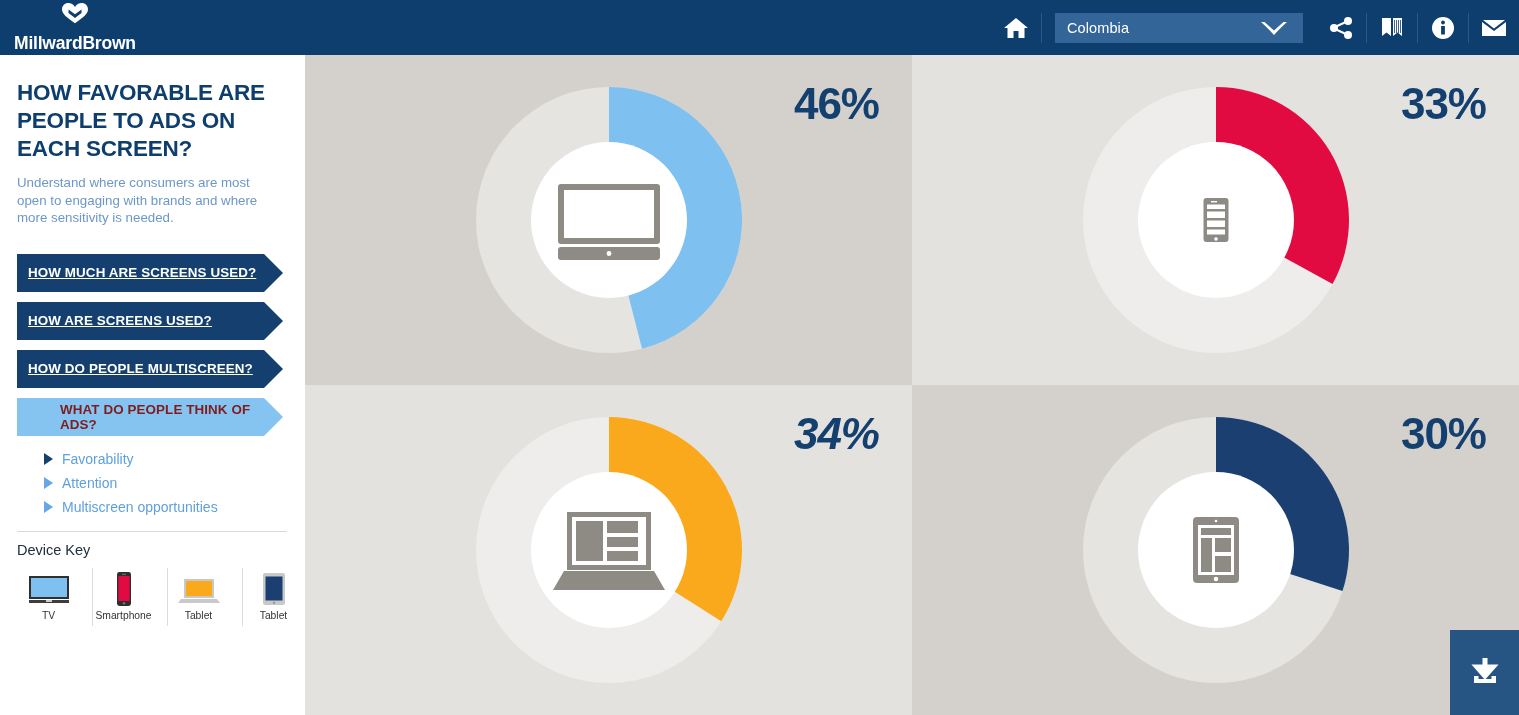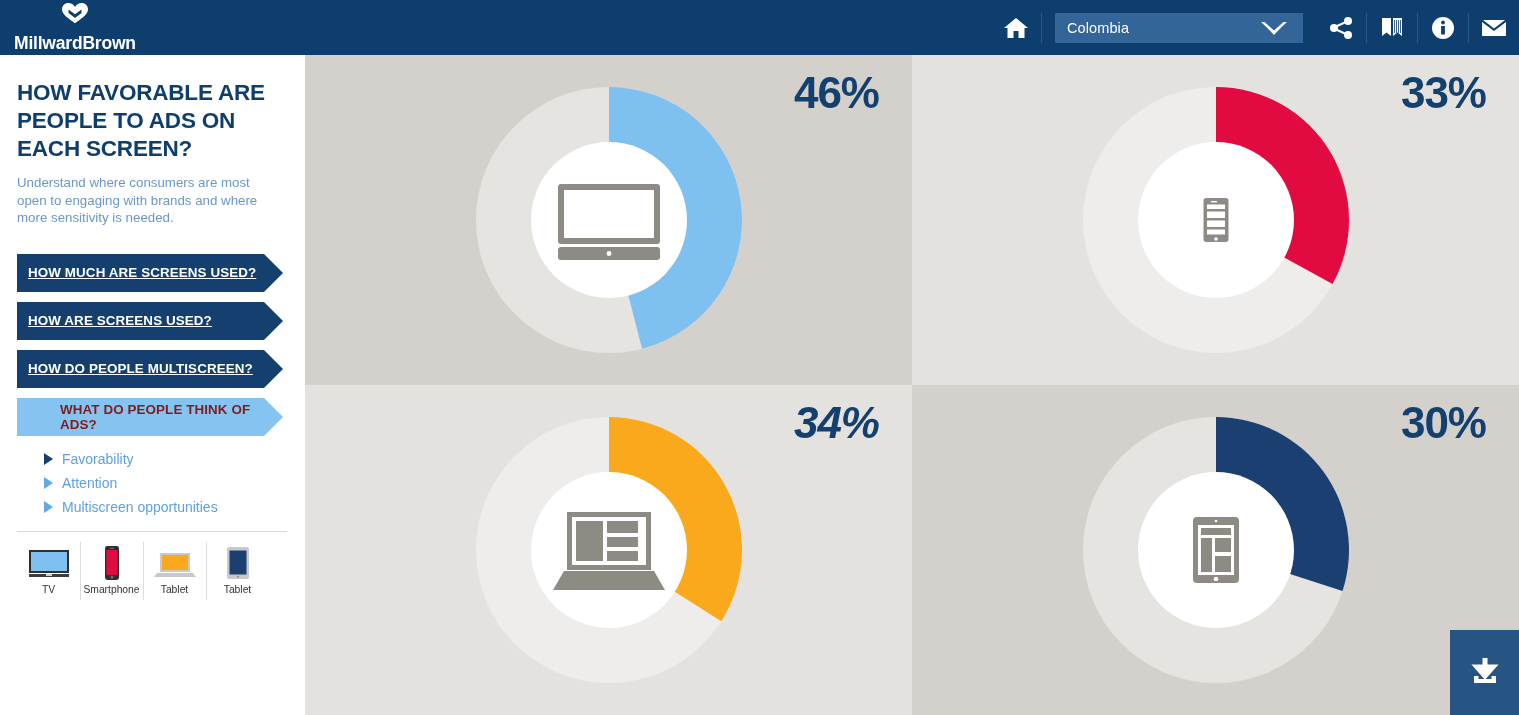--- a/index.html
+++ b/index.html
@@ -96,21 +96,21 @@
   }
   .subnav-tri { width: 0; height: 0; margin-right: 9px;
     border-top: 6px solid transparent; border-bottom: 6px solid transparent; }
   .subnav-tri.active { border-left: 9px solid #14406f; }
   .subnav-tri.idle   { border-left: 9px solid #64a8e8; }
   .subnav-label { color: #5fa0dd; font-size: 14px; }
   .subnav-item.active .subnav-label { color: #5fa0dd; }
 
   .key-divider { width: 270px; height: 1px; background: #d9d9d9; margin: 10px 0 0 17px; }
   .key-title { margin: 10px 0 0 17px; color: #222f3d; font-size: 14.5px; }
-  .key-row { display: flex; margin: 8px 0 0 17px; }
+  .key-row { display: flex; margin: 8px 0 0 17px; gap: 12px; }
   .key-cell {
     width: 63px; height: 62px;
     display: flex; flex-direction: column;
     align-items: center; justify-content: flex-start;
     position: relative;
   }
   .key-cell + .key-cell::before {
     content: ""; position: absolute; left: 0; top: 2px;
     width: 1px; height: 58px; background: #dcdcdc;
   }
@@ -127,21 +127,21 @@
     width: 607px; height: 330px;
     overflow: hidden;
   }
   .quad.q1 { left: 0;     top: 0;   background: #d4d1cd; }
   .quad.q2 { left: 607px; top: 0;   background: #e4e2df; }
   .quad.q3 { left: 0;     top: 330px; background: #e4e2df; font-style: italic; }
   .quad.q4 { left: 607px; top: 330px; background: #d4d1cd; }
 
   .donut { position: absolute; left: 0; top: 0; }
   .pct {
-    position: absolute; right: 33px; top: 13px;
+    position: absolute; right: 33px; top: 24px;
     color: #14406f;
     font-size: 44px; font-weight: bold;
     letter-spacing: -1px;
     font-family: "Liberation Sans Narrow", "Liberation Sans", sans-serif;
   }
 
   .download-btn {
     position: absolute; right: 0; bottom: 0;
     width: 69px; height: 85px;
     background: #275583;
@@ -260,20 +260,21 @@
         <span class="subnav-tri idle"></span>
         <span class="subnav-label">Attention</span>
       </div>
       <div class="subnav-item">
         <span class="subnav-tri idle"></span>
         <span class="subnav-label">Multiscreen opportunities</span>
       </div>
     </div>
 
     <div class="key-divider"></div>
+    <div class="key-title">Device Key</div>
 
     <div class="key-row">
 
       <div class="key-cell">
         <div class="key-icon">
           <svg width="44" height="32" viewBox="0 0 44 32">
             <rect x="2" y="2" width="40" height="23" fill="#2f2f2f"></rect>
             <rect x="4" y="4" width="36" height="19" fill="#7ec0ef"></rect>
             <rect x="2" y="26" width="40" height="3" fill="#3d3d3d"></rect>
             <rect x="19" y="26" width="6" height="2" fill="#cfcfcf"></rect>

